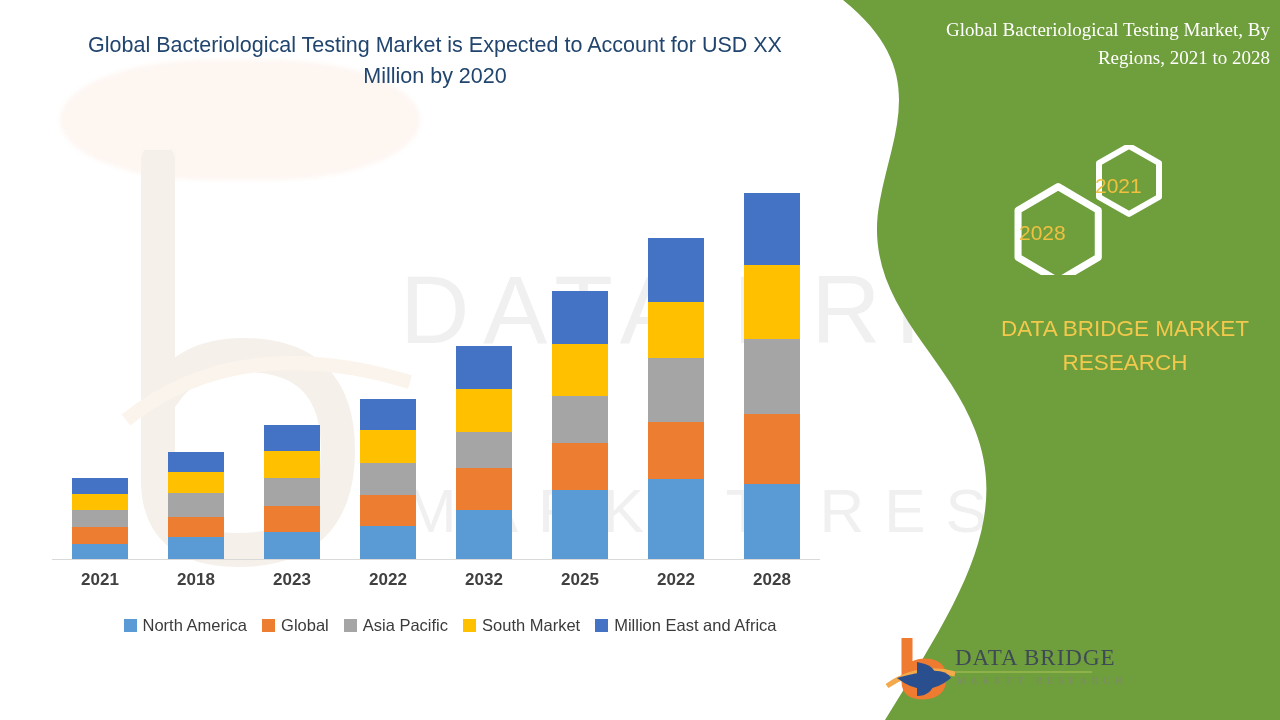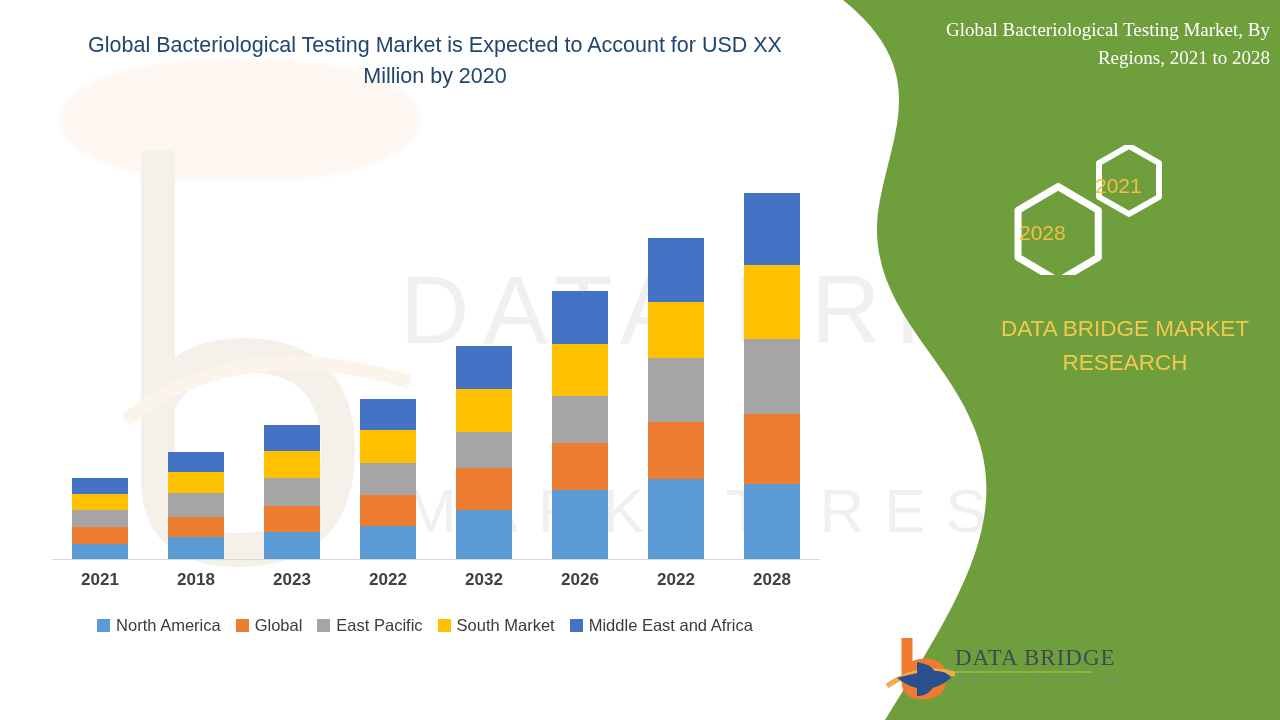--- a/index.html
+++ b/index.html
@@ -101,21 +101,21 @@
     flex: 1 1 0;
     text-align: center;
     font-size: 17px;
     font-weight: bold;
     color: #404040;
     font-family: "Liberation Sans", sans-serif;
   }
 
   .legend {
     position: absolute;
-    left: 40px; top: 616px;
+    left: 65px; top: 616px;
     width: 770px;
     display: flex;
     justify-content: center;
     align-items: center;
     gap: 15px;
   }
   .legend-item {
     display: flex;
     align-items: center;
     gap: 6px;
@@ -295,45 +295,45 @@
       </div>
     <div class="axis-line"></div>
   </div>
 
   <div class="xaxis" id="xaxis-container">
       <div class="xtick">2021</div>
       <div class="xtick">2018</div>
       <div class="xtick">2023</div>
       <div class="xtick">2022</div>
       <div class="xtick">2032</div>
-      <div class="xtick">2026</div>
+      <div class="xtick">2025</div>
       <div class="xtick">2022</div>
       <div class="xtick">2028</div>
     </div>
 
   <div class="legend" id="legend-container">
       <div class="legend-item">
         <span class="legend-swatch" style="background: rgb(91, 155, 213);"></span>
         <span class="legend-label">North America</span>
       </div>
       <div class="legend-item">
         <span class="legend-swatch" style="background: rgb(237, 125, 49);"></span>
         <span class="legend-label">Global</span>
       </div>
       <div class="legend-item">
         <span class="legend-swatch" style="background: rgb(165, 165, 165);"></span>
-        <span class="legend-label">East Pacific</span>
+        <span class="legend-label">Asia Pacific</span>
       </div>
       <div class="legend-item">
         <span class="legend-swatch" style="background: rgb(255, 192, 0);"></span>
         <span class="legend-label">South Market</span>
       </div>
       <div class="legend-item">
         <span class="legend-swatch" style="background: rgb(68, 114, 196);"></span>
-        <span class="legend-label">Middle East and Africa</span>
+        <span class="legend-label">Million East and Africa</span>
       </div>
     </div>
 
   <svg class="green-panel" viewBox="0 0 1280 720" preserveAspectRatio="none">
     <path id="panel-shape" d="M843 0 L1280 0 L1280 720 L885 720
              C 960 600, 1010 520, 975 430
              C 945 350, 860 300, 880 200
              C 893 130, 930 70, 843 0 Z" fill="#6f9e3c"></path>
   </svg>
 

